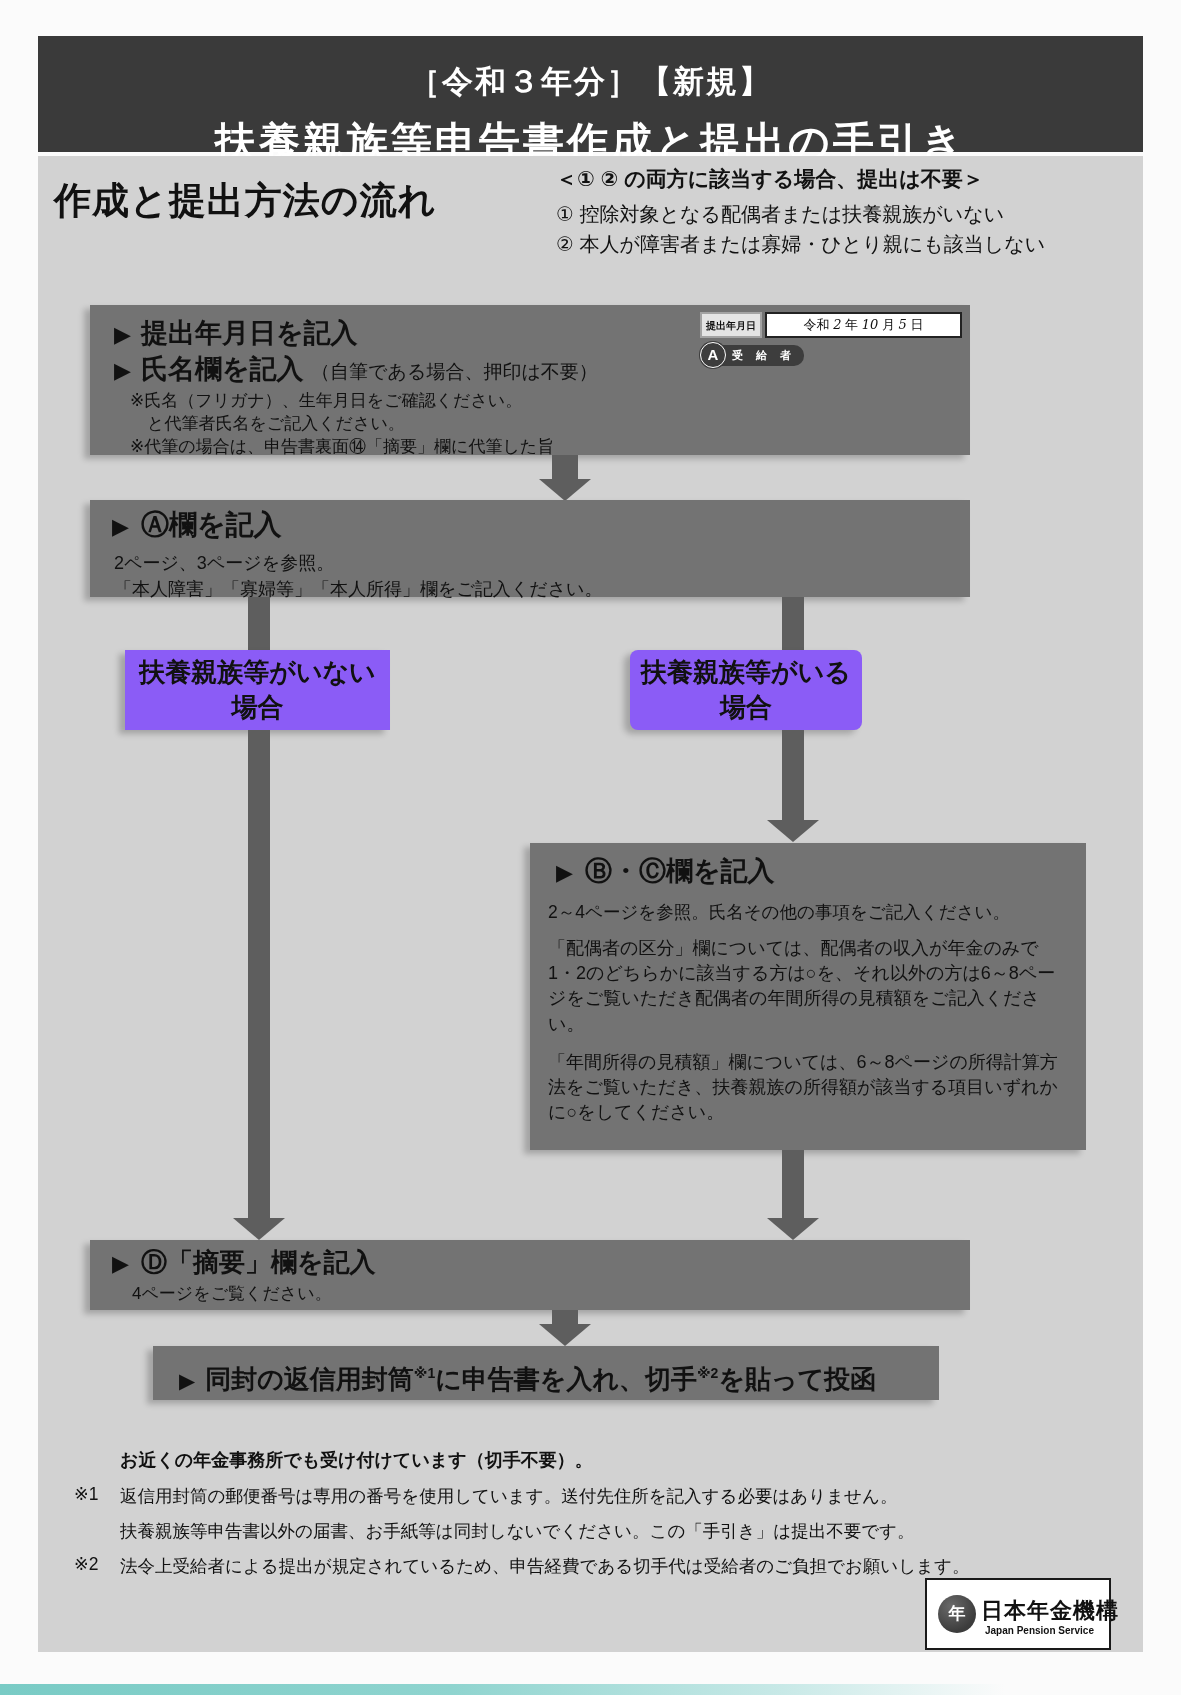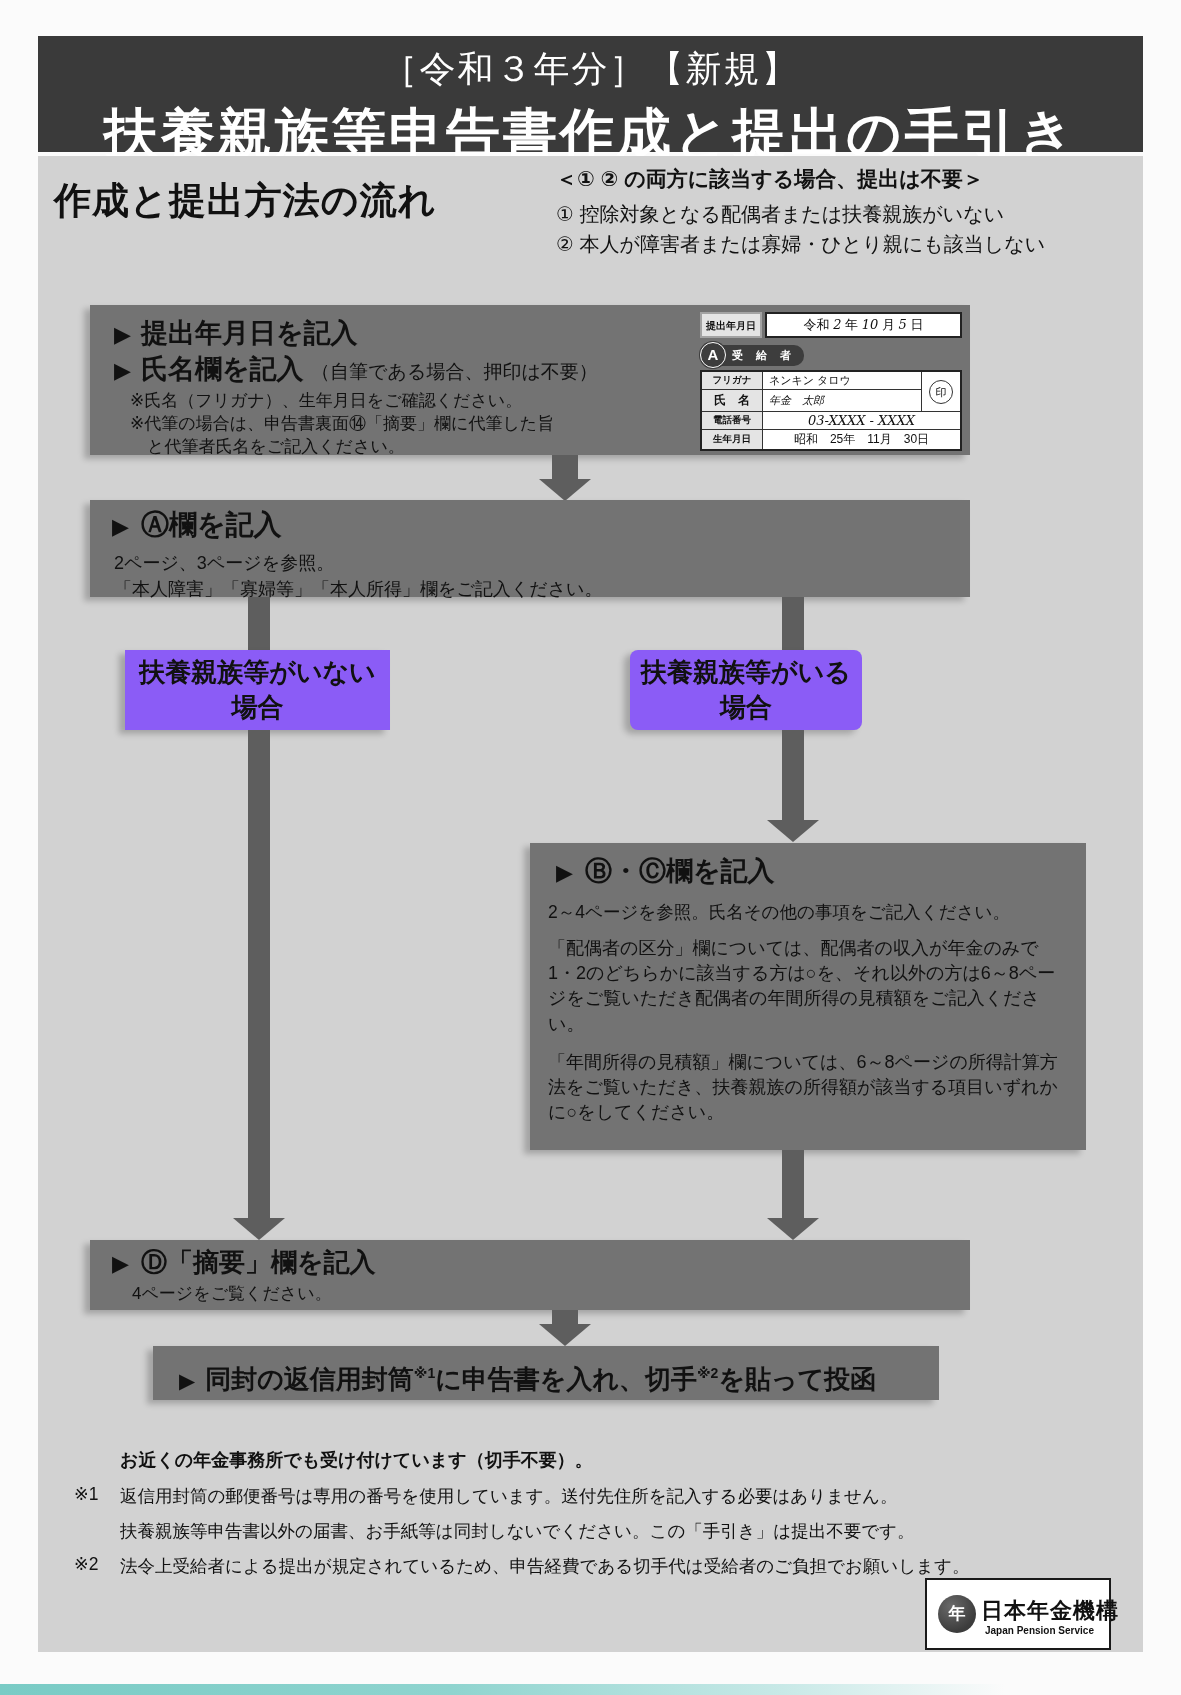--- a/index.html
+++ b/index.html
@@ -4,22 +4,22 @@
 <style>
   html,body{margin:0;padding:0;}
   body{
     width:1181px;height:1695px;position:relative;background:#fbfbfb;
     font-family:"Liberation Sans","DejaVu Sans",sans-serif;color:#111;
   }
   #page{position:absolute;left:0;top:0;width:1181px;height:1695px;overflow:hidden;}
 
   
   .banner{position:absolute;left:38px;top:36px;width:1105px;height:116px;background:#3a3a3a;color:#fff;text-align:center;}
-  .banner .l1{font-size:36px;font-weight:normal;margin-top:9px;letter-spacing:2px;}
-  .banner .l2{font-size:54px;font-weight:bold;letter-spacing:3px;margin-top:4px;}
+  .banner .l1{font-size:31px;font-weight:bold;margin-top:25px;letter-spacing:2px;}
+  .banner .l2{font-size:41px;font-weight:bold;letter-spacing:3px;margin-top:12px;}
 
   
   .gray{position:absolute;left:38px;top:156px;width:1105px;height:1496px;background:#d2d2d2;}
 
   .flow-title{position:absolute;left:54px;top:176px;font-size:37px;font-weight:900;letter-spacing:1px;}
   .note{position:absolute;left:556px;top:165px;width:575px;}
   .note .nh{font-size:21px;font-weight:bold;margin-bottom:6px;}
   .note .ni{font-size:20px;line-height:1.5;}
 
   .wbox{position:absolute;background:#737373;box-shadow:-6px 4px 6px rgba(0,0,0,0.22);}
@@ -121,64 +121,41 @@
   <div class="wbox" id="step1">
     <div class="b-row" style="top:10px;">
       <span class="mark">▶</span><span>提出年月日を記入</span>
     </div>
     <div class="b-row" style="top:46px;">
       <span class="mark">▶</span><span>氏名欄を記入</span>
       <span class="b-note">（自筆である場合、押印は不要）</span>
     </div>
     <div class="cautions">
       <div>※氏名（フリガナ）、生年月日をご確認ください。</div>
+      <div>　と代筆者氏名をご記入ください。</div>
       <div>※代筆の場合は、申告書裏面⑭「摘要」欄に代筆した旨</div>
-      <div>　と代筆者氏名をご記入ください。</div>
     </div>
 
     <div class="form">
       <div class="fdate">
         <div class="fd-label">提出年月日</div>
         <div class="fd-value">
           <span>令和</span>
           <span class="hand">2</span>
           <span>年</span>
           <span class="hand">10</span>
           <span>月</span>
           <span class="hand">5</span>
           <span>日</span>
         </div>
       </div>
       <div class="badge">
         <div class="badge-circle">A</div>
         <div class="badge-pill">受 給 者</div>
       </div>
-      <table class="ftable">
-        <tbody>
-            <tr>
-          <td class="flabel">フリガナ</td>
-          <td class="fval">ネンキン タロウ</td>
-          <td class="fseal" rowspan="2">
-            <div class="seal-circle">印</div>
-          </td>
-        </tr>
-        <tr>
-          <td class="flabel" style="font-size:12px;">氏　名</td>
-          <td class="fval fval-name hand">年金　太郎</td>
-        </tr>
-        <tr>
-          <td class="flabel">電話番号</td>
-          <td class="fval hand" colspan="2" style="text-align:center;font-size:13px;">03-XXXX - XXXX</td>
-        </tr>
-        <tr>
-          <td class="flabel">生年月日</td>
-          <td class="fval" colspan="2" style="text-align:center;font-size:12px;">昭和　25年　11月　30日</td>
-        </tr>
-      </tbody>
-        </table>
     </div>
   </div>
 
   <div class="vbar thick" style="left:552px;top:455px;height:26px;"></div>
   <div class="ahead" style="left:539px;top:479px;"></div>
 
   <div class="wbox" id="step2">
     <div class="h-line">
       <span class="mark">▶</span><span>Ⓐ欄を記入</span>
     </div>

